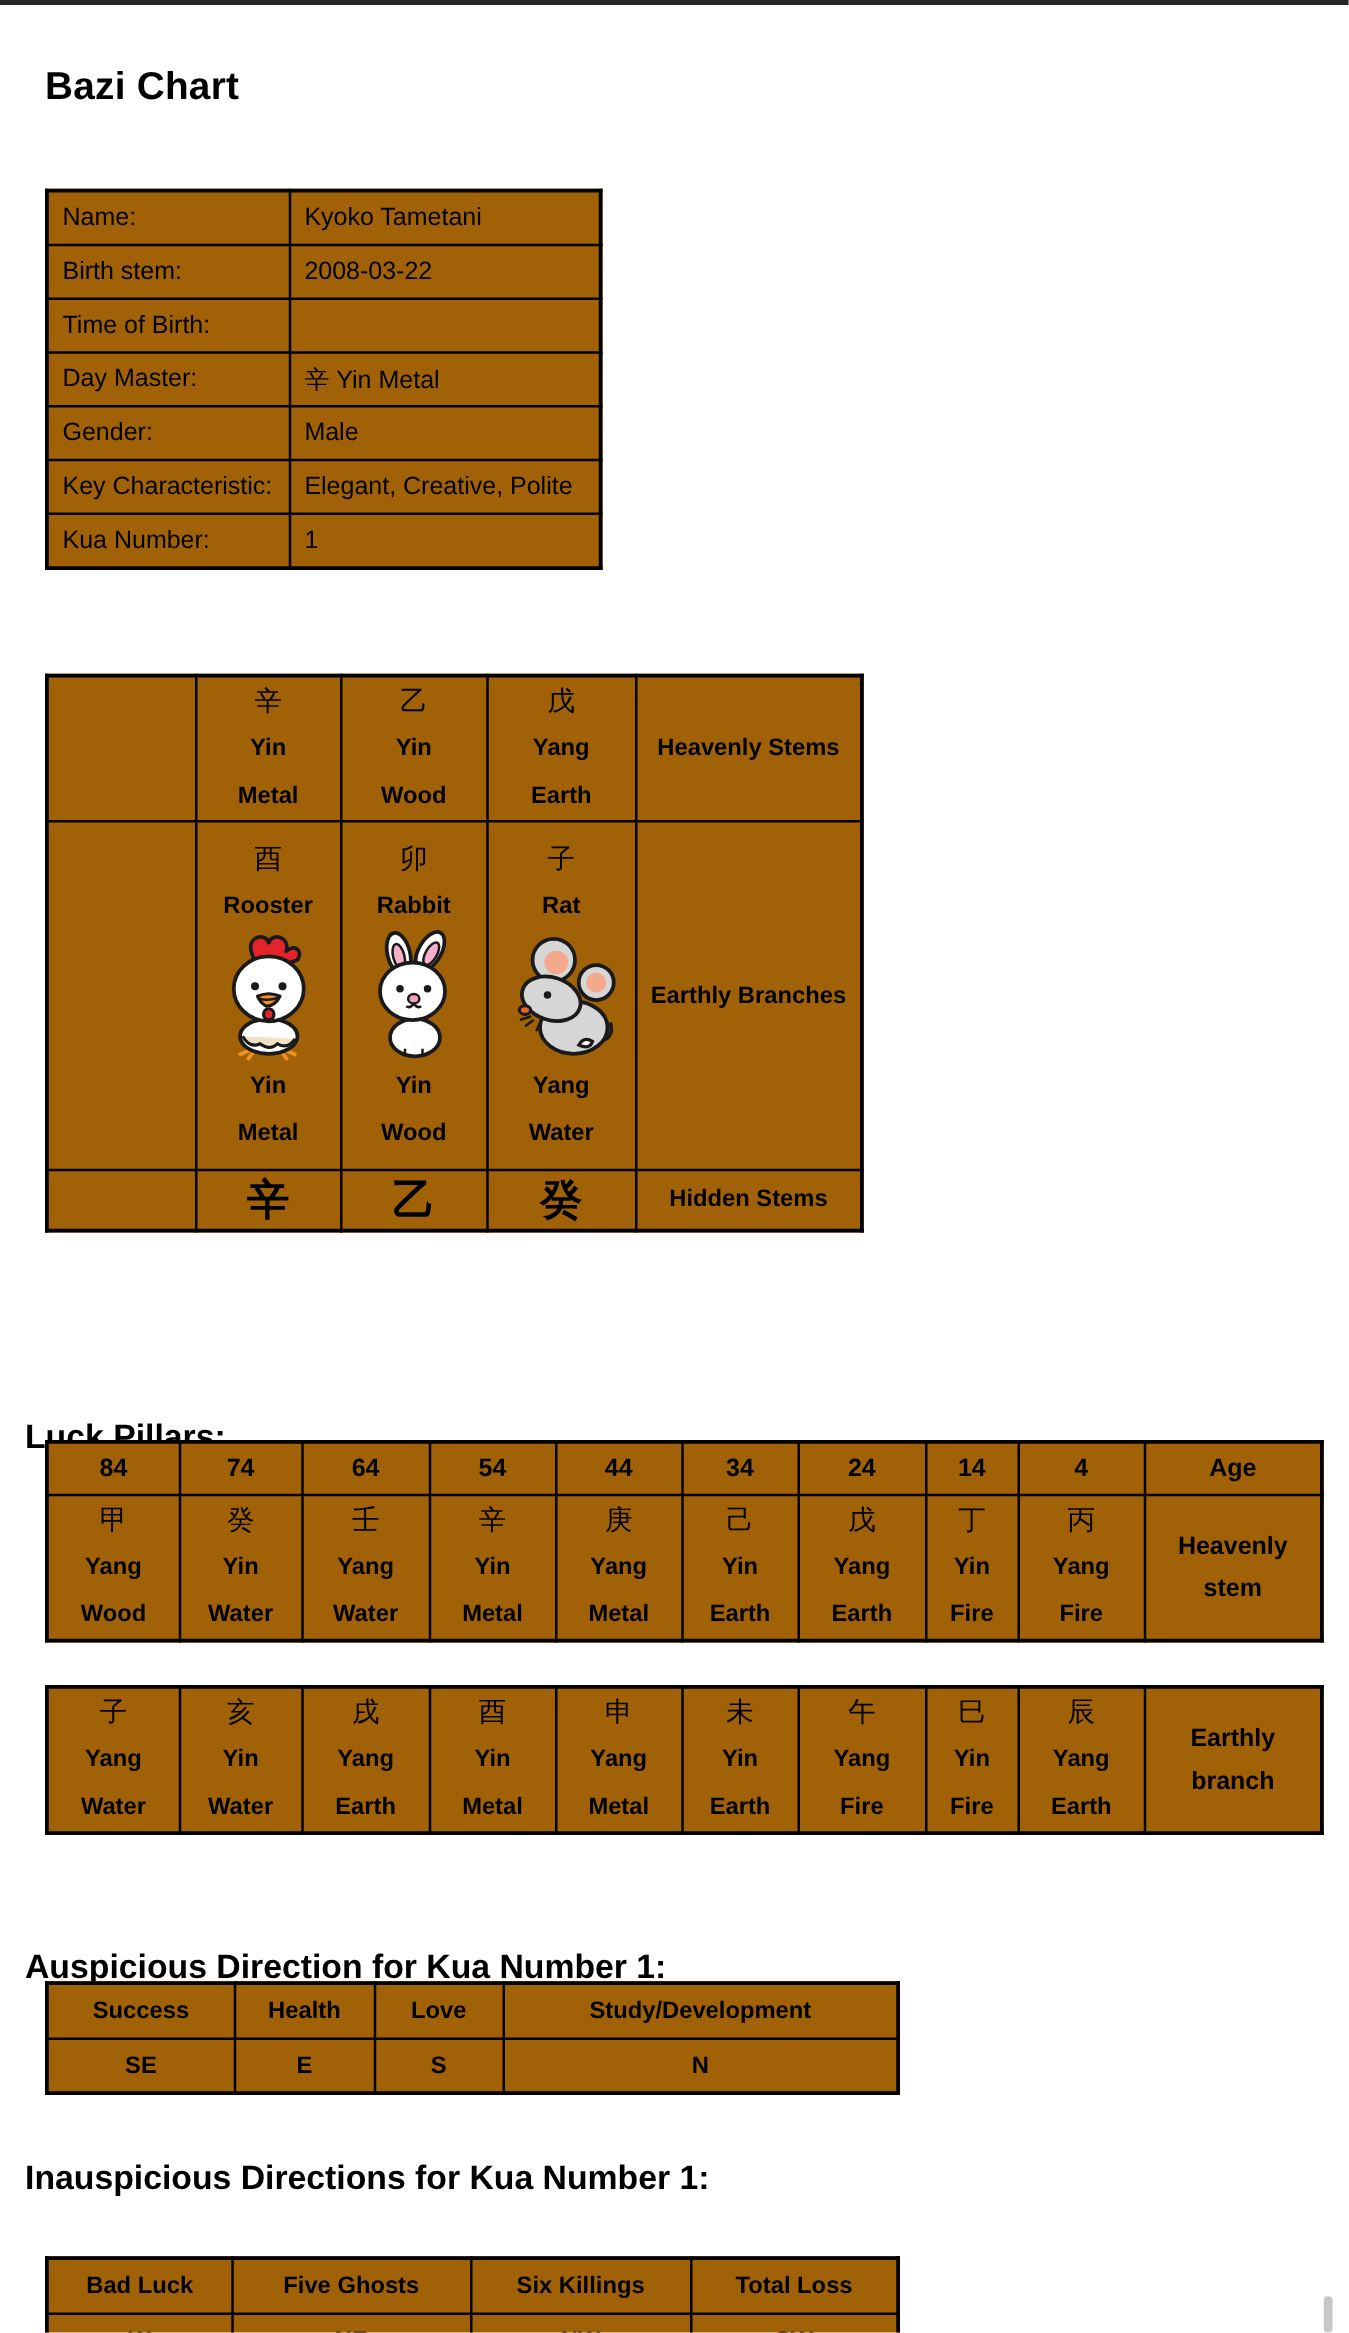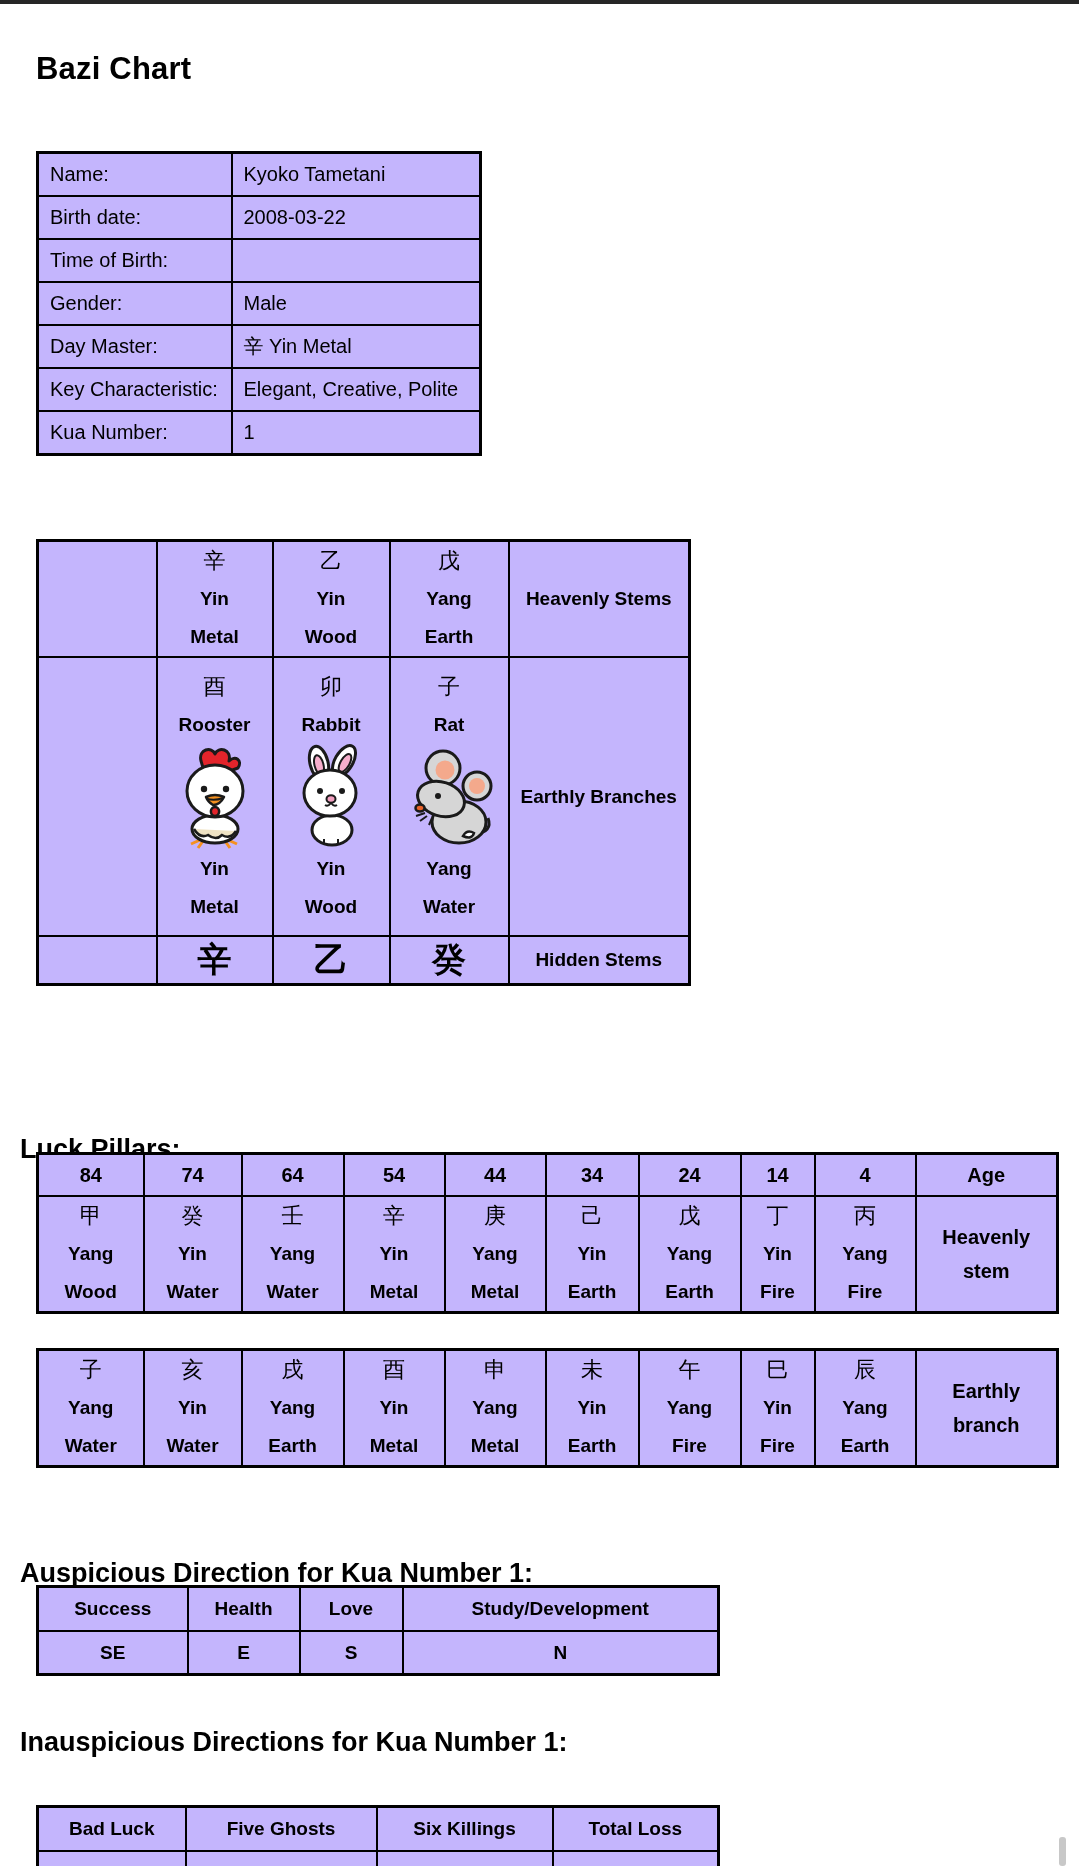--- a/index.html
+++ b/index.html
@@ -3,21 +3,21 @@
 <meta charset="utf-8">
 <style>
   html,body{margin:0;padding:0;}
   body{
     width:1079px;height:1866px;background:#ffffff;position:relative;
     font-family:"Liberation Sans","DejaVu Sans",sans-serif;color:#000;overflow:hidden;
   }
   .topbar{position:absolute;left:0;top:0;width:1079px;height:4px;background:#262626;}
   .page-title{position:absolute;left:36px;top:30px;font-size:31px;font-weight:700;letter-spacing:.2px;}
   .section-heading{position:absolute;left:20px;font-size:27px;font-weight:700;}
-  table{border-collapse:collapse;table-layout:fixed;position:absolute;border:3px solid #000;background:#c4b5fd;}
+  table{border-collapse:collapse;table-layout:fixed;position:absolute;border:3px solid #000;background:#a16207;}
   td{border:2px solid #000;text-align:center;vertical-align:middle;padding:0;overflow:hidden;}
   
   #info-table{left:36px;top:151px;width:443px;}
   #info-table td{text-align:left;padding-left:11px;height:41px;font-size:20px;font-weight:400;}
   
   #pillars-table{left:36px;top:539px;width:652px;}
   #pillars-table td.h-header{height:39px;font-size:19px;font-weight:700;}
   #pillars-table td.h-stems{height:110px;}
   #pillars-table td.h-branches{height:277px;}
   #pillars-table td.h-hidden{height:44px;font-size:34px;font-weight:700;}
@@ -49,34 +49,34 @@
   <colgroup>
       <col style="width:194px">
       <col style="width:249px">
     </colgroup>
   <tbody>
       <tr>
     <td>Name:</td>
     <td>Kyoko Tametani</td>
   </tr>
   <tr>
-    <td>Birth date:</td>
+    <td>Birth stem:</td>
     <td>2008-03-22</td>
   </tr>
   <tr>
     <td>Time of Birth:</td>
     <td></td>
   </tr>
   <tr>
+    <td>Day Master:</td>
+    <td>辛 Yin Metal</td>
+  </tr>
+  <tr>
     <td>Gender:</td>
     <td>Male</td>
-  </tr>
-  <tr>
-    <td>Day Master:</td>
-    <td>辛 Yin Metal</td>
   </tr>
   <tr>
     <td>Key Characteristic:</td>
     <td>Elegant, Creative, Polite</td>
   </tr>
   <tr>
     <td>Kua Number:</td>
     <td>1</td>
   </tr>
 </tbody>

